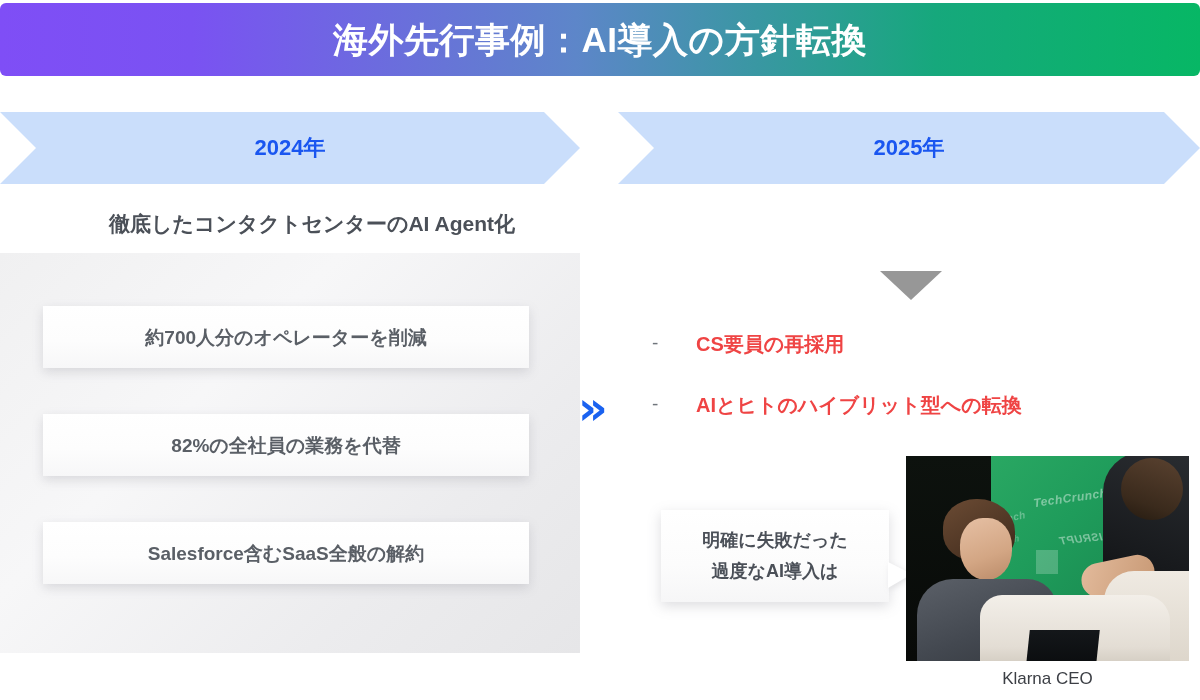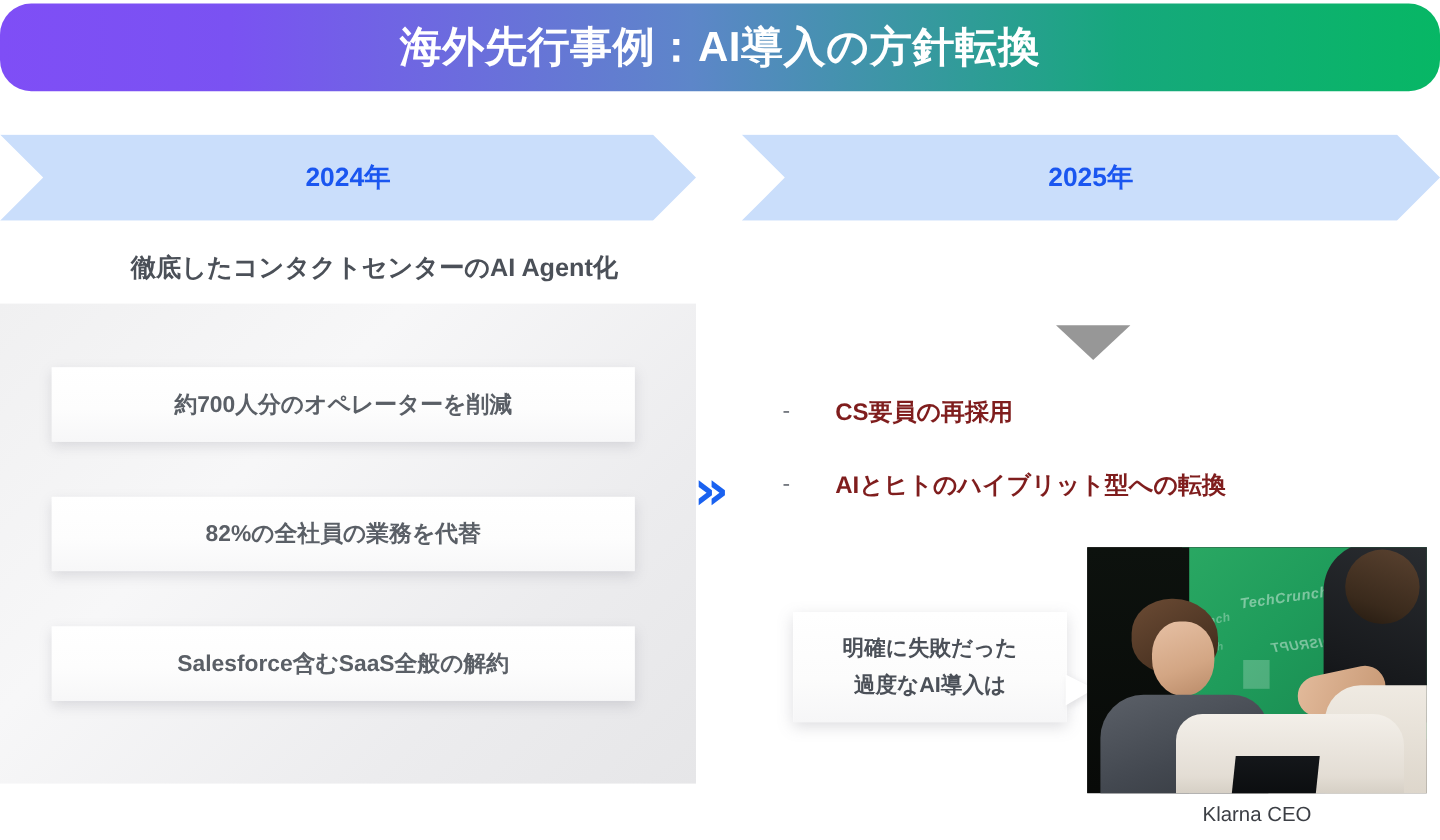--- a/index.html
+++ b/index.html
@@ -17,21 +17,21 @@
     position: relative;
   }
 
   
   .title-banner {
     position: absolute;
     left: 0;
     top: 3px;
     width: 1200px;
     height: 73px;
-    border-radius: 26px;
+    border-radius: 6px;
     background: linear-gradient(90deg, #7f4ef6 0%, #7a52f2 16%, #5d86c9 48%, #16a87c 78%, #07b765 100%);
     display: flex;
     align-items: center;
     justify-content: center;
     box-sizing: border-box;
   }
   .title-text {
     color: #ffffff;
     font-size: 35px;
     font-weight: bold;
@@ -147,21 +147,21 @@
   .bullet-dash {
     width: 44px;
     flex: 0 0 44px;
     font-size: 19px;
     color: #70757c;
     line-height: 1.2;
   }
   .bullet-text {
     font-size: 20px;
     font-weight: bold;
-    color: #7f1d1d;
+    color: #ef4444;
     line-height: 1.2;
     white-space: nowrap;
   }
 
   
   .speech-bubble {
     position: absolute;
     left: 661px;
     top: 510px;
     width: 228px;

